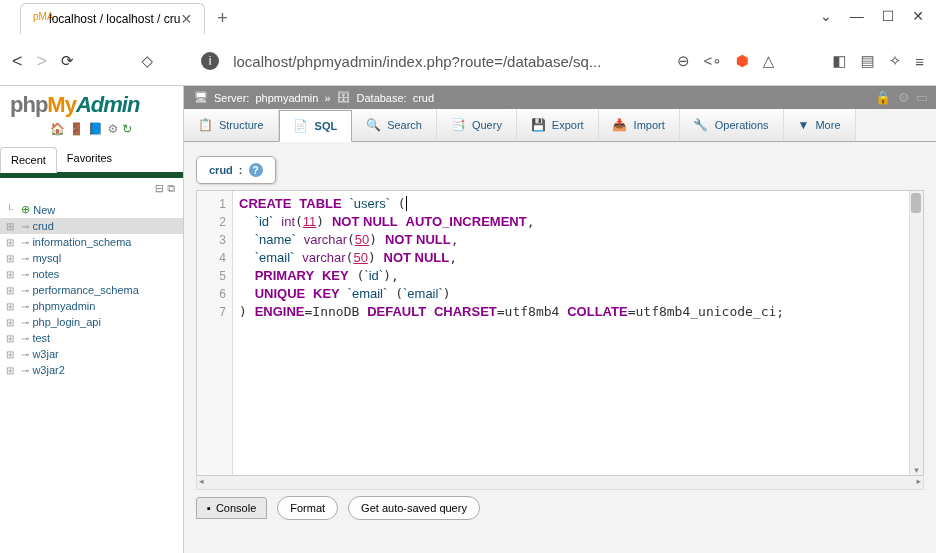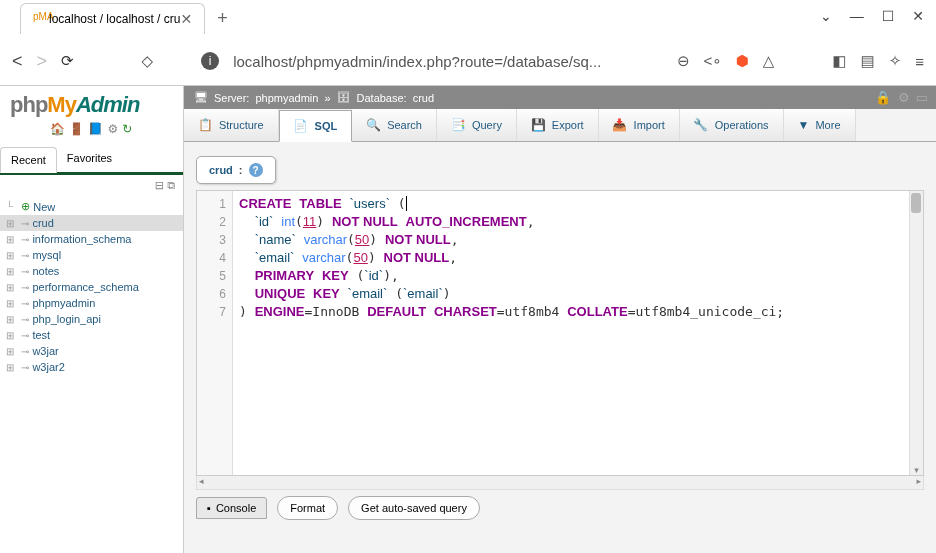--- a/index.html
+++ b/index.html
@@ -32,21 +32,21 @@
     
     .sidebar { width: 184px; background: #fff; border-right: 1px solid #ccc; overflow: hidden; }
     .logo-area { padding: 6px 10px 2px; }
     .logo { font-family: Arial; font-size: 22px; font-weight: bold; letter-spacing: -1px; }
     .logo-php { color: #777; }
     .logo-my { color: #e98b00; }
     .logo-admin { color: #0f766e; font-style: italic; }
     .logo-icons { display: flex; gap: 4px; margin-top: 4px; justify-content: center; }
     .logo-icons span { font-size: 12px; }
 
-    .recent-fav { display: flex; margin-top: 8px; border-bottom: 3px solid #14532d; }
+    .recent-fav { display: flex; margin-top: 8px; border-bottom: 6px solid #14532d; }
     .recent-fav span { padding: 6px 10px; font-size: 11px; cursor: pointer; }
     .recent-fav .active { background: #fff; border: 1px solid #ccc; border-bottom: 1px solid #fff; position: relative; top: 1px; border-radius: 4px 4px 0 0; }
     .collapse-icons { text-align: right; padding: 4px 8px; font-size: 11px; color: #888; }
 
     .tree { padding: 2px 0; }
     .tree-item { display: flex; align-items: center; padding: 2px 6px; font-size: 11px; color: #235a81; cursor: pointer; gap: 3px; }
     .tree-item.highlighted { background: #ddd; }
     .tree-expand { color: #999; font-size: 10px; width: 12px; }
     .tree-link { color: #999; font-size: 10px; }
     .tree-new { color: #2a8d2a; }
@@ -66,21 +66,21 @@
     .query-label { display: inline-flex; align-items: center; gap: 6px; background: #fff; border: 1px solid #aaa; padding: 6px 12px; font-size: 11px; font-weight: bold; border-radius: 5px; color: #444; box-shadow: 1px 1px 2px rgba(0,0,0,0.15); }
     .query-label .db-name { color: #235a81; }
     .help-icon { width: 14px; height: 14px; border-radius: 50%; background: #6aa3d5; color: #fff; font-size: 10px; display: flex; align-items: center; justify-content: center; }
 
     .editor { margin: 6px 12px 0; background: #fff; border: 1px solid #ccc; display: flex; height: 286px; position: relative; }
     .gutter { width: 36px; background: #f7f7f7; border-right: 1px solid #ddd; padding-top: 4px; text-align: right; font-size: 12px; color: #999; font-family: monospace; }
     .gutter div { padding: 0 6px; line-height: 18px; }
     .code { flex: 1; padding: 4px 6px; font-family: monospace; font-size: 13px; line-height: 18px; white-space: pre; color: #333; }
     .kw { color: #8b008b; font-weight: bold; }
     .ident { color: #0c4a6e; }
-    .type { color: #3b82f6; }
+    .type { color: #701a75; }
     .num { color: #be185d; text-decoration: underline; }
     .cursor { border-left: 1px solid #000; }
     .scrollbar-v { position: absolute; right: 0; top: 0; bottom: 0; width: 14px; background: #f0f0f0; border-left: 1px solid #ddd; }
     .scrollbar-v .thumb { position: absolute; top: 2px; right: 2px; width: 10px; height: 20px; background: #bbb; border-radius: 3px; }
     .scrollbar-v .arrow-up { position: absolute; top: 0; width: 100%; text-align: center; font-size: 9px; color: #888; }
     .scrollbar-v .arrow-down { position: absolute; bottom: 0; width: 100%; text-align: center; font-size: 9px; color: #888; }
     .scrollbar-h { margin: 0 12px; height: 14px; background: #f0f0f0; border: 1px solid #ddd; border-top: none; position: relative; }
     .scrollbar-h .arrow-l { position: absolute; left: 2px; font-size: 9px; color: #888; }
     .scrollbar-h .arrow-r { position: absolute; right: 2px; font-size: 9px; color: #888; }
 

